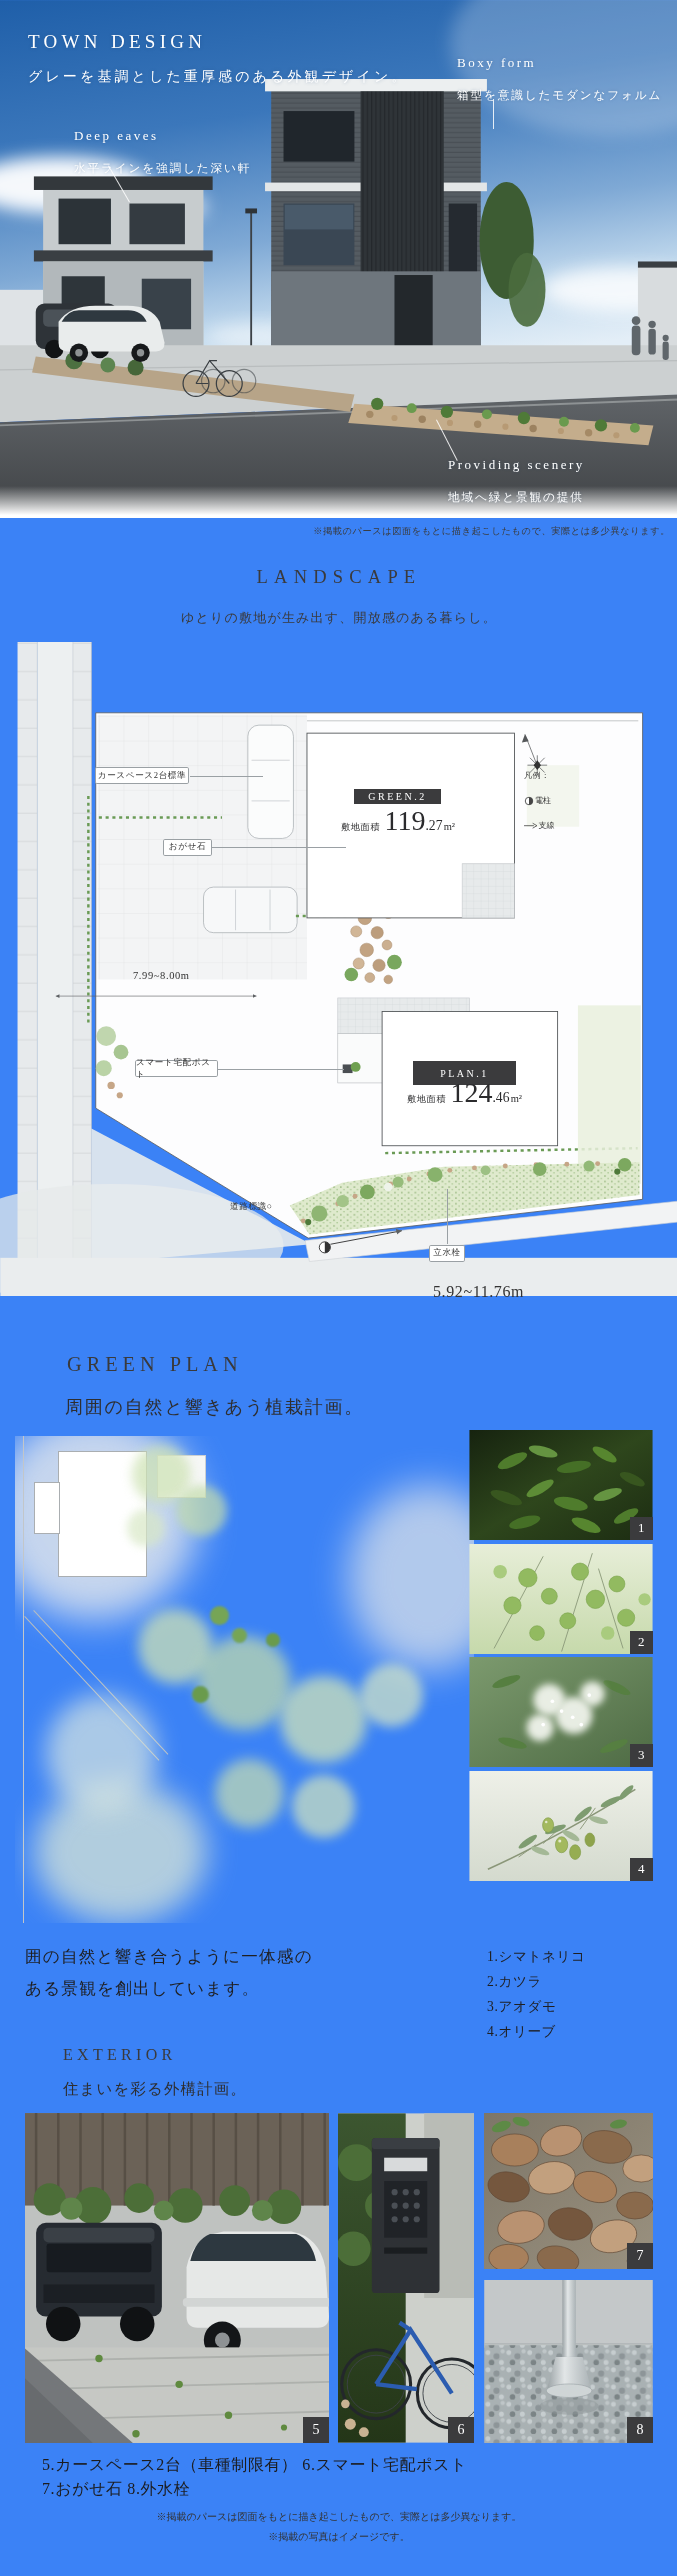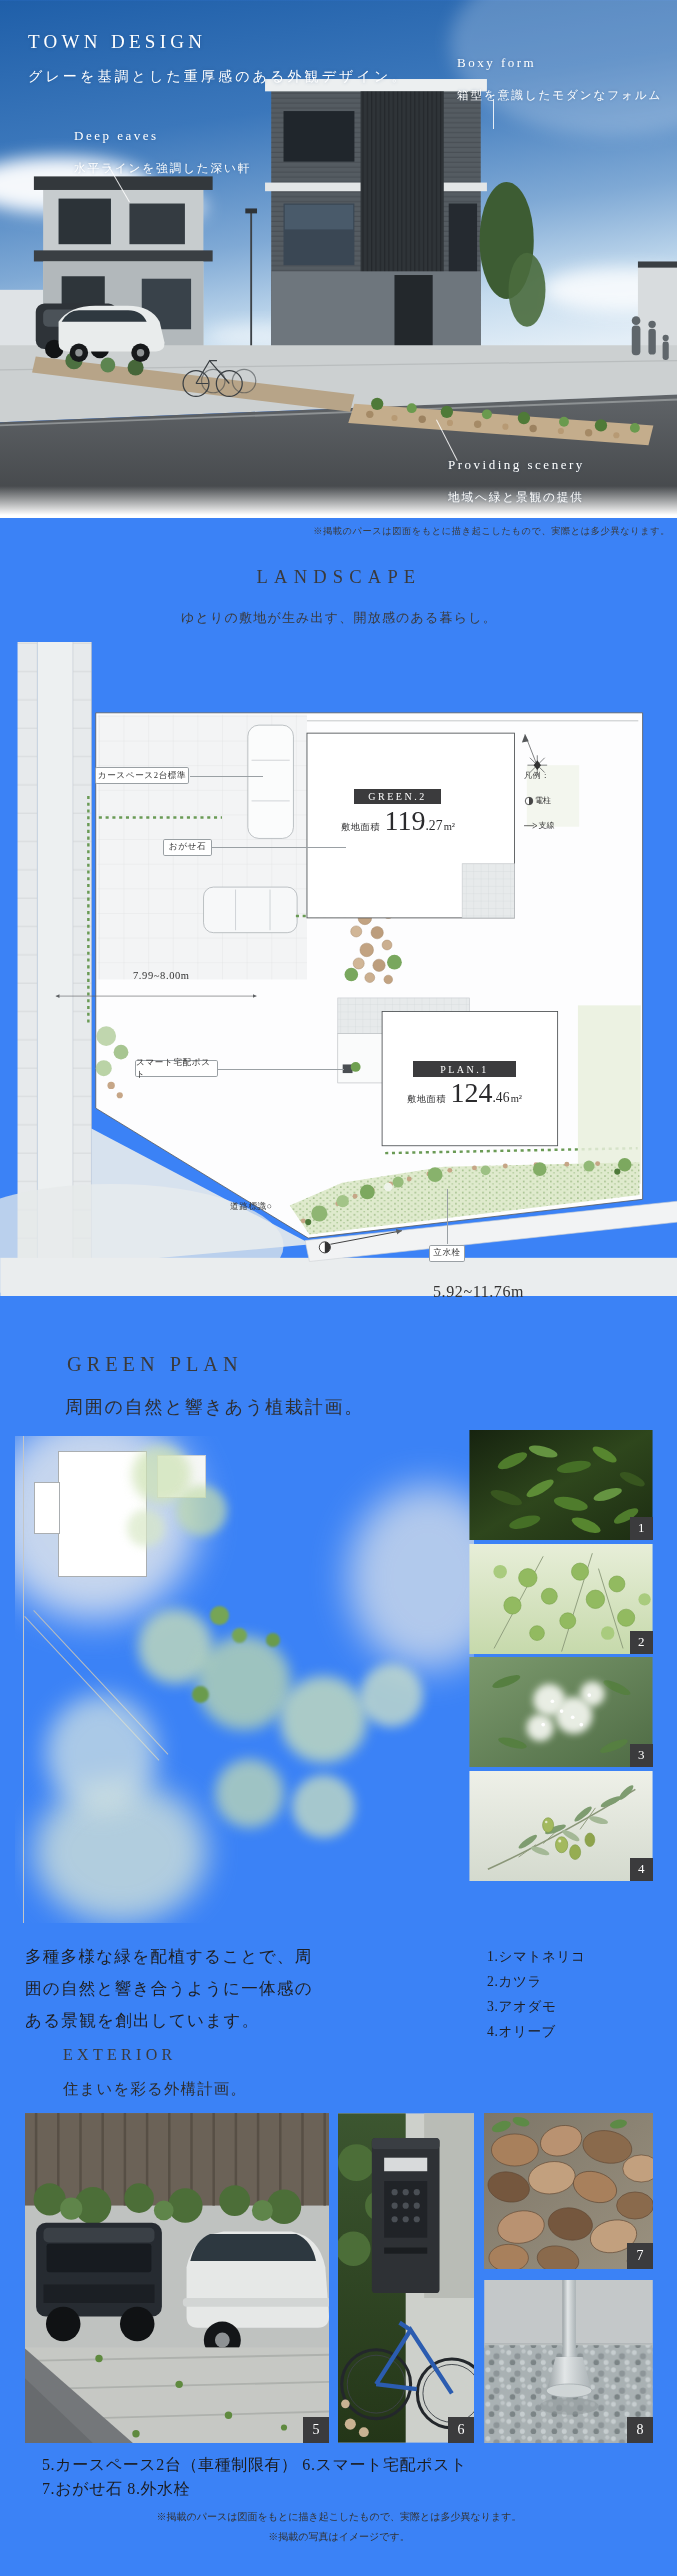--- a/index.html
+++ b/index.html
@@ -50,21 +50,21 @@
   .leadv { position:absolute; width:0.6px; background:#9aa0a4; }
   .lead-tap { left:447px; top:547px; height:55px; }
   .dim { position:absolute; color:#333; font-size:10.5px; letter-spacing:0.6px; }
   .dim-top { left:133px; top:328px; }
   .dim-bottom { left:433px; top:641px; font-size:16px; }
   .tag-plain { position:absolute; color:#333; font-size:8.6px; letter-spacing:0.6px; }
   .tag-roadsign { left:230px; top:559px; }
   .planlabel { position:absolute; background:#3b3b3d; color:#fff; display:flex; align-items:center;
                justify-content:center; font-size:10px; letter-spacing:2.5px; }
   .plan2 { left:354px; top:147px; width:87px; height:15.4px; }
-  .plan1 { left:413px; top:419px; width:103px; height:16px; }
+  .plan1 { left:413px; top:419px; width:103px; height:24px; }
   .area { position:absolute; display:flex; align-items:baseline; justify-content:center; color:#2b2b2d; }
   .area2 { left:308px; top:165px; width:180px; }
   .area1 { left:375px; top:437px; width:179px; }
   .a-label { font-size:9.2px; margin-right:4.3px; letter-spacing:0.6px; }
   .a-big { font-size:28px; line-height:1; }
   .a-dec { font-size:13.6px; }
   .a-unit { font-size:10.5px; margin-left:1.2px; }
   .legend { position:absolute; left:524px; top:128px; color:#333; }
   .lg-title { font-size:8px; margin-bottom:3.1px; letter-spacing:0.6px; }
   .lg-row { display:flex; align-items:center; gap:1px; font-size:8px; margin-top:14px; }
@@ -647,21 +647,20 @@
         <ellipse cx="128" cy="88" rx="9" ry="12" fill="#a3b95e" stroke="#7e9a44"></ellipse>
         <ellipse cx="196" cy="112" rx="8" ry="11" fill="#8ea34c" stroke="#7e9a44"></ellipse>
         <circle cx="147" cy="114" r="2.5" fill="#fff" opacity="0.7"></circle>
           <circle cx="125" cy="83" r="2" fill="#fff" opacity="0.7"></circle>
       </g>
     </svg>
     <div class="badge">4</div>
   </figure>
 
   <div class="gp-desc">
-    <p>多種多様な緑を配植することで、周</p>
     <p>囲の自然と響き合うように一体感の</p>
     <p>ある景観を創出しています。</p>
   </div>
 
   <ul class="plant-list">
     <li>1.シマトネリコ</li>
     <li>2.カツラ</li>
     <li>3.アオダモ</li>
     <li>4.オリーブ</li>
   </ul>

